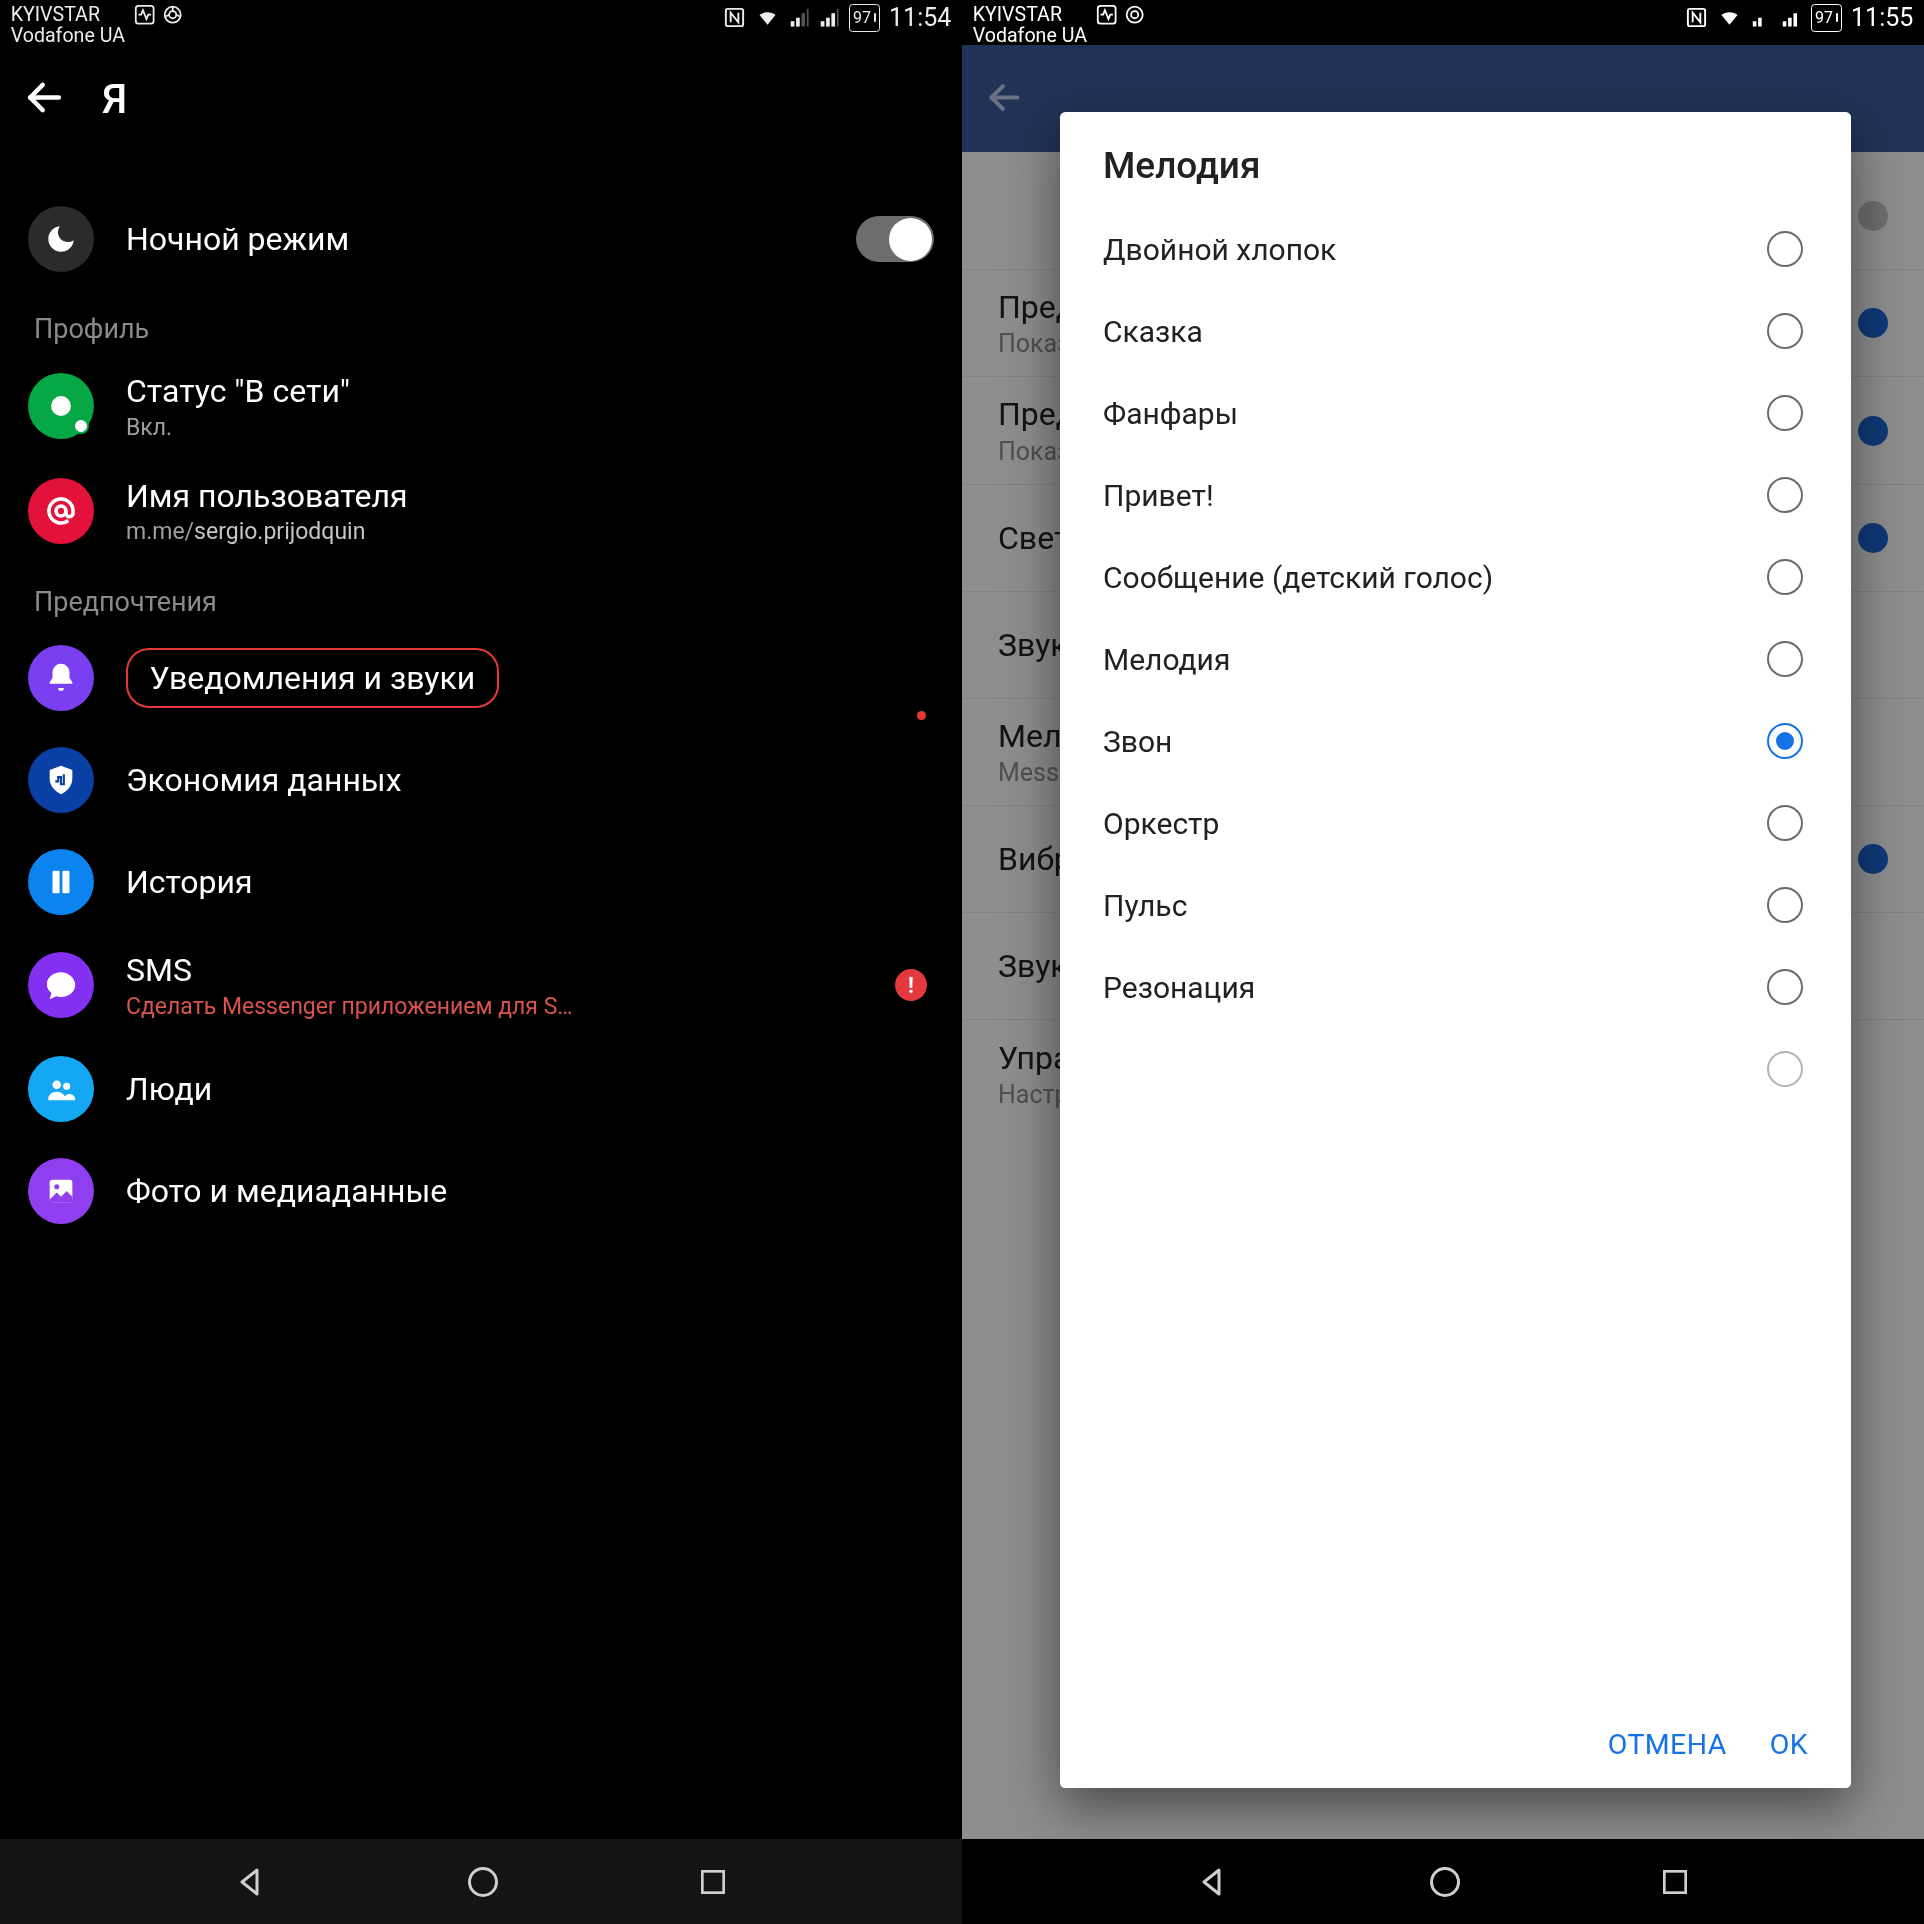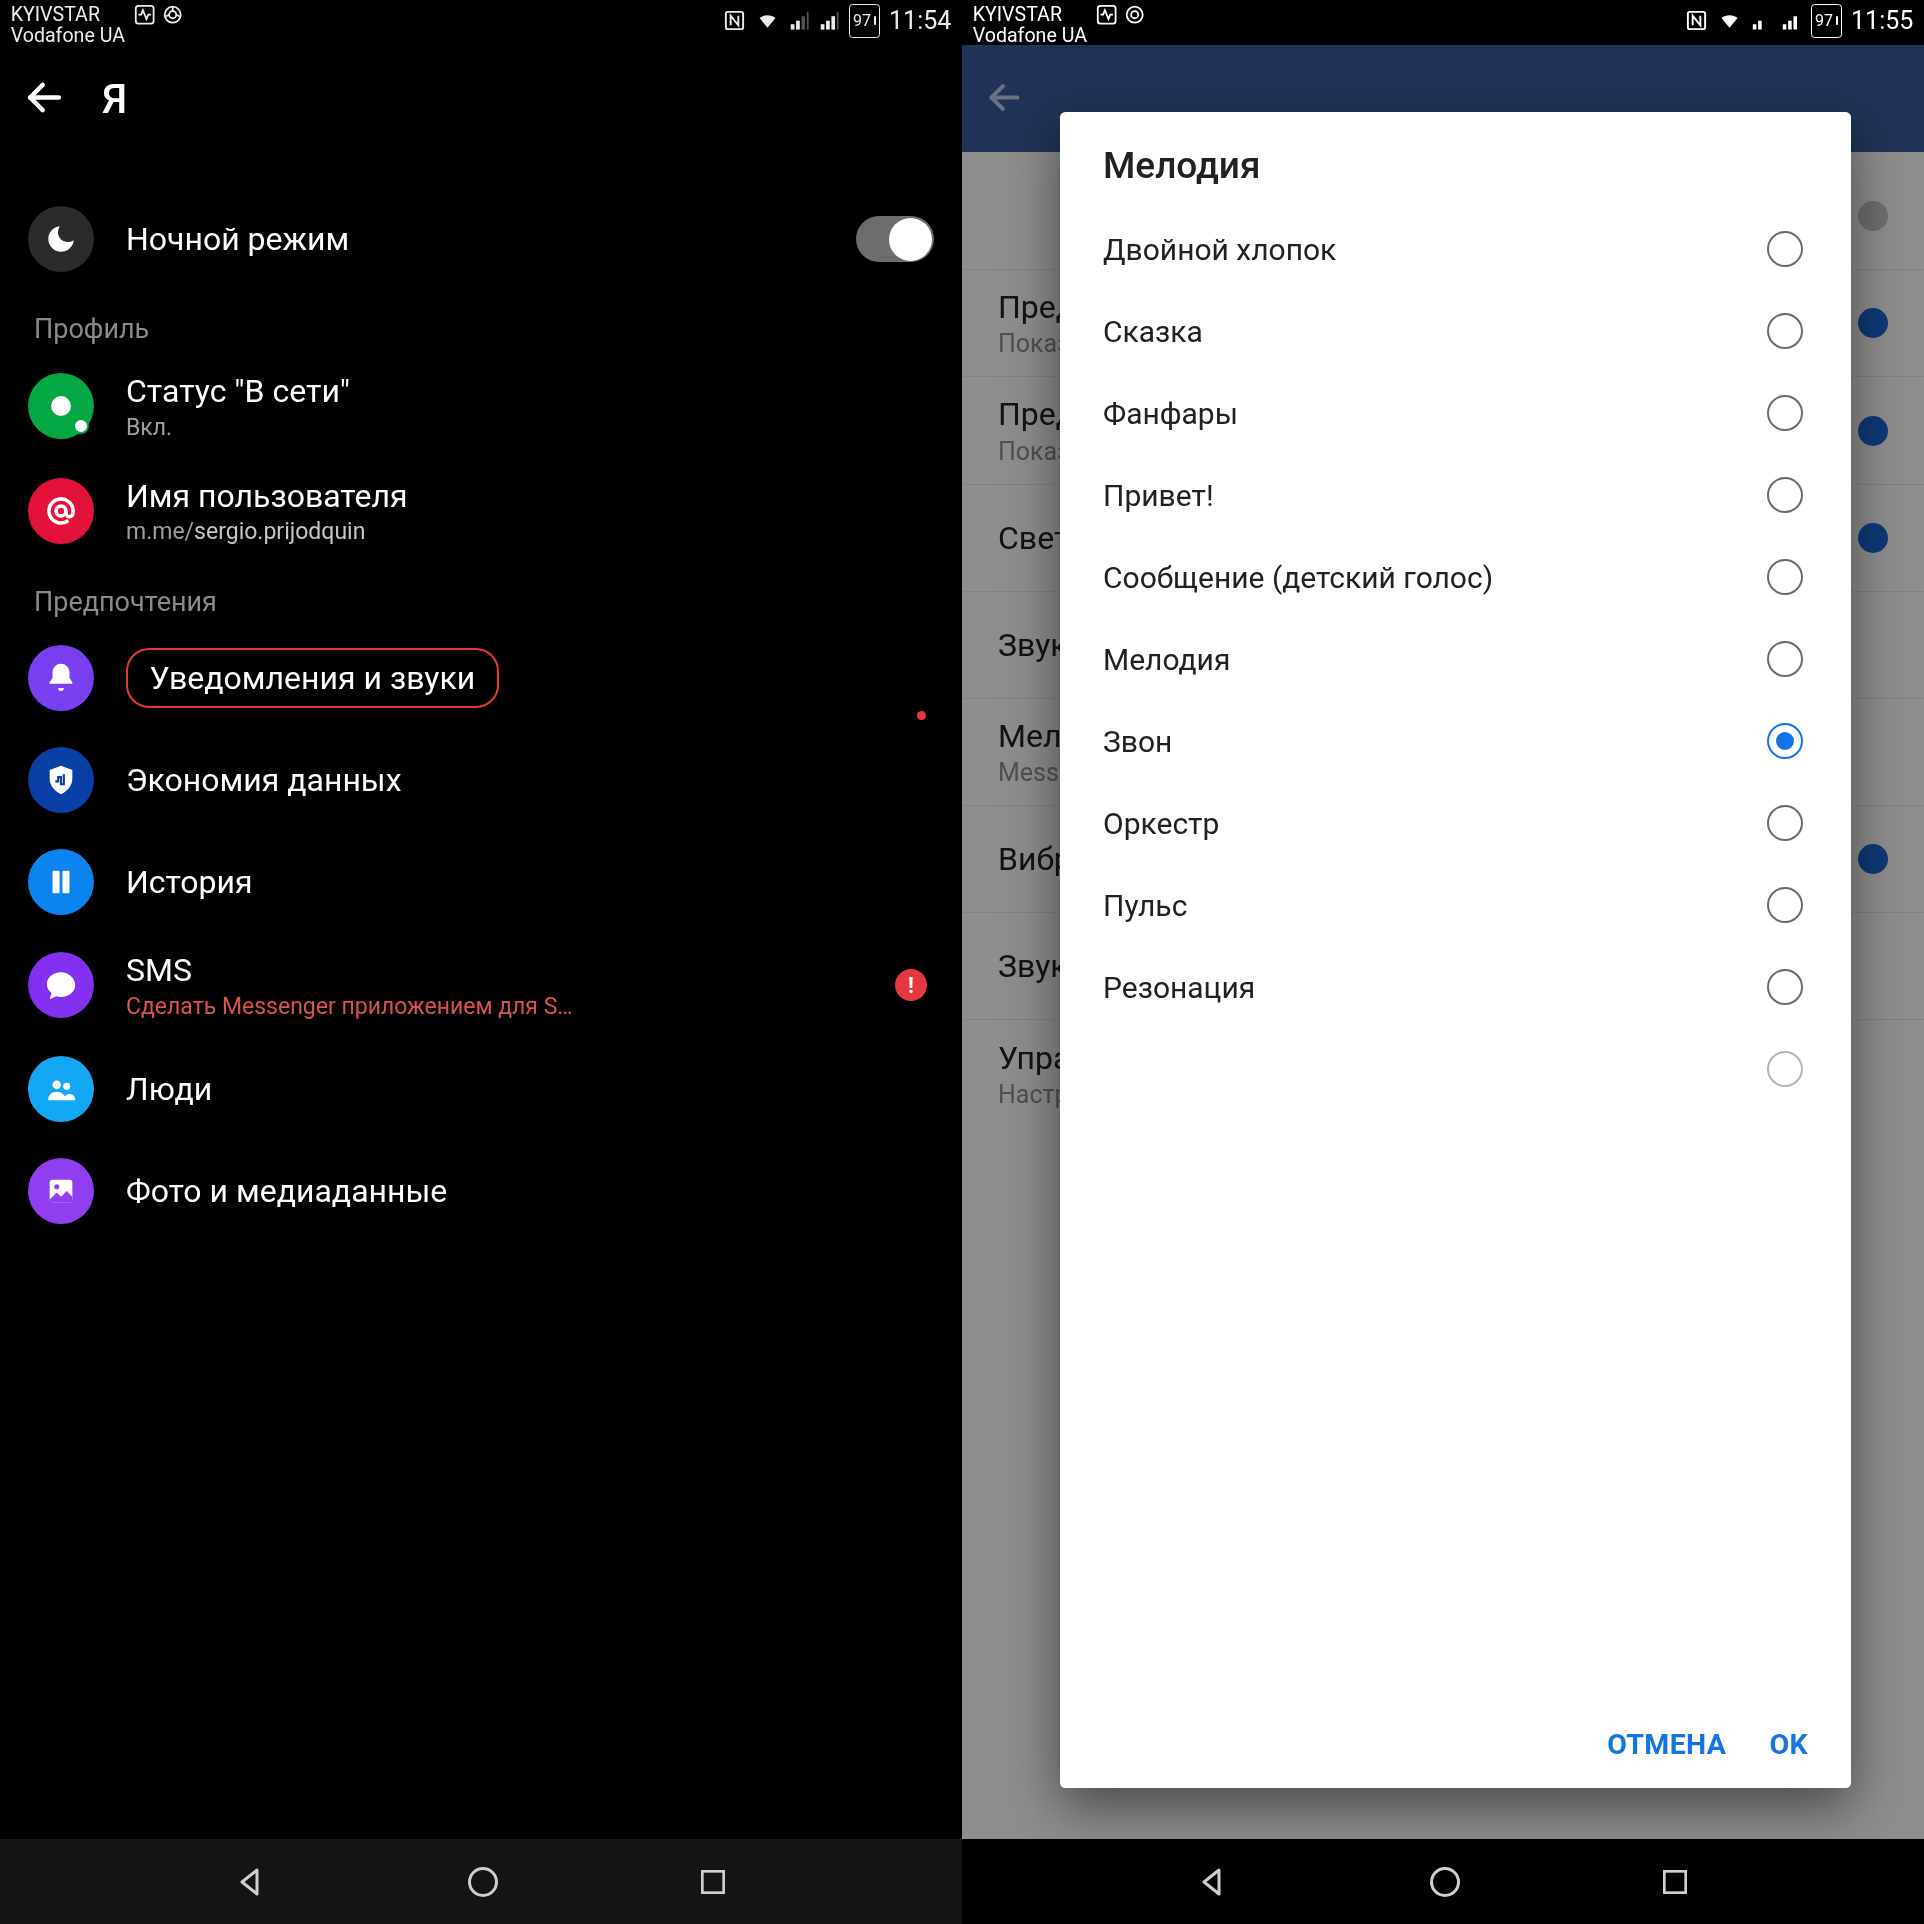--- a/index.html
+++ b/index.html
@@ -7,21 +7,21 @@
   .canvas { width:1925px; height:1925px; background:#333; position:relative; }
   .phone { position:absolute; top:0; width:962px; height:1925px; overflow:hidden; }
   .phone.left  { left:0; background:#000; color:#fff; }
   .phone.right { left:962px; background:#f5f5f5; color:#212121; }
 
   
   .statusbar { height:45px; display:flex; align-items:flex-start; padding:3.6px 10.7px 0 10.7px; font-size:19.6px; line-height:1.1; }
   .statusbar .carriers { display:flex; flex-direction:column; font-weight:400; }
   .statusbar .sb-icons { margin-left:auto; display:flex; align-items:center; gap:9px; }
   .statusbar svg { display:block; }
-  .battery-box { display:flex; align-items:center; border:1.8px solid currentColor; border-radius:3.6px; padding:0 2.7px; font-size:16px; height:34px; }
+  .battery-box { display:flex; align-items:center; border:1.8px solid currentColor; border-radius:3.6px; padding:0 2.7px; font-size:16px; height:28px; }
   .battery-box::after{ content:""; display:block; width:2.7px; height:9px; background:currentColor; margin-left:2.7px; border-radius:0.9px;}
   .phone.left  .statusbar { color:#ececec; }
   .phone.right .statusbar { color:#fff; background:#000; }
 
   
   .navbar { position:absolute; left:0; right:0; bottom:0; height:86px; display:flex; justify-content:center; align-items:center; gap:196px; }
   .phone.left  .navbar { background:#141414; color:#cfcfcf; }
   .phone.right .navbar { background:#000; color:#cfcfcf; }
   .navbar svg { display:block; }
 
@@ -55,21 +55,21 @@
 
   
   .dialog { position:absolute; top:112px; left:98px; right:73px; bottom:137px; background:#fff; border-radius:5.3px; box-shadow:0 18px 53px rgba(0,0,0,0.5); display:flex; flex-direction:column; overflow:hidden;}
   .dialog .d-title { font-size:37px; font-weight:500; padding:32px 43px 21.4px; color:#212121;}
   .dialog .d-list { flex:1 1 auto; overflow:hidden; }
   .dialog .d-item { display:flex; align-items:center; justify-content:space-between; padding:23px 48px 23px 43px; font-size:30px; color:#212121;}
   .dialog .radio { width:36px; height:36px; border:2.7px solid #6b6b6b; border-radius:50%; flex:0 0 36px; display:flex; align-items:center; justify-content:center;}
   .dialog .radio.sel { border-color:#1473e6; }
   .dialog .radio.sel::after{ content:""; width:18px; height:18px; border-radius:50%; background:#1473e6; }
   .dialog .d-actions { display:flex; justify-content:flex-end; gap:43px; padding:18px 43px 27px; }
-  .dialog .d-actions span { font-size:28.5px; font-weight:700; color:#1473e6; letter-spacing:0.4px;}
+  .dialog .d-actions span { font-size:28.5px; font-weight:400; color:#1473e6; letter-spacing:0.4px;}
 </style>
 </head>
 <body>
 
 <div class="canvas">
 
 <div class="phone left">
   <div class="statusbar">
     <div class="carriers">
       <span>KYIVSTAR</span>

